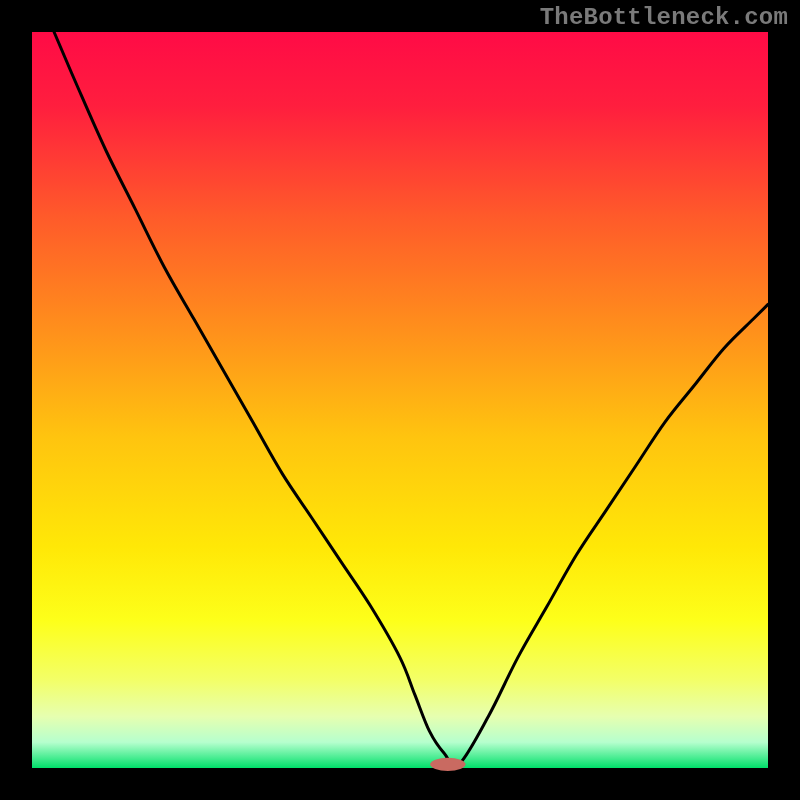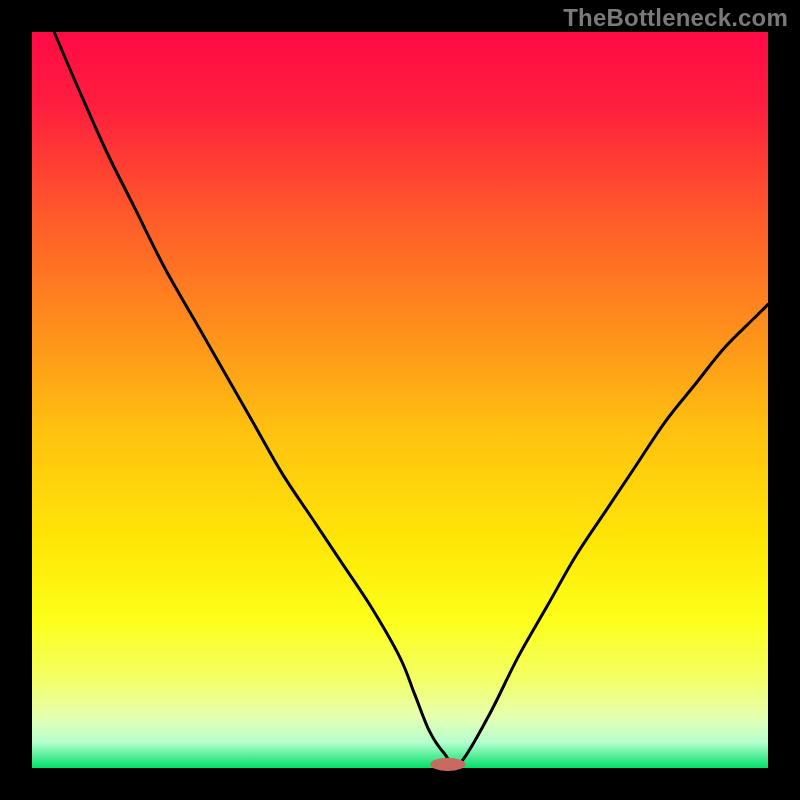--- a/index.html
+++ b/index.html
@@ -18,20 +18,21 @@
   }
   .watermark {
     position: absolute;
     top: 4px;
     right: 12px;
     font-size: 24px;
     font-weight: bold;
     color: #7a7a7a;
     z-index: 10;
     letter-spacing: 0.2px;
+    font-family: Liberation Mono, monospace;
   }
   svg {
     display: block;
   }
 </style>
 </head>
 <body>
 
 <div class="chart-container">
   <div class="watermark">TheBottleneck.com</div>

